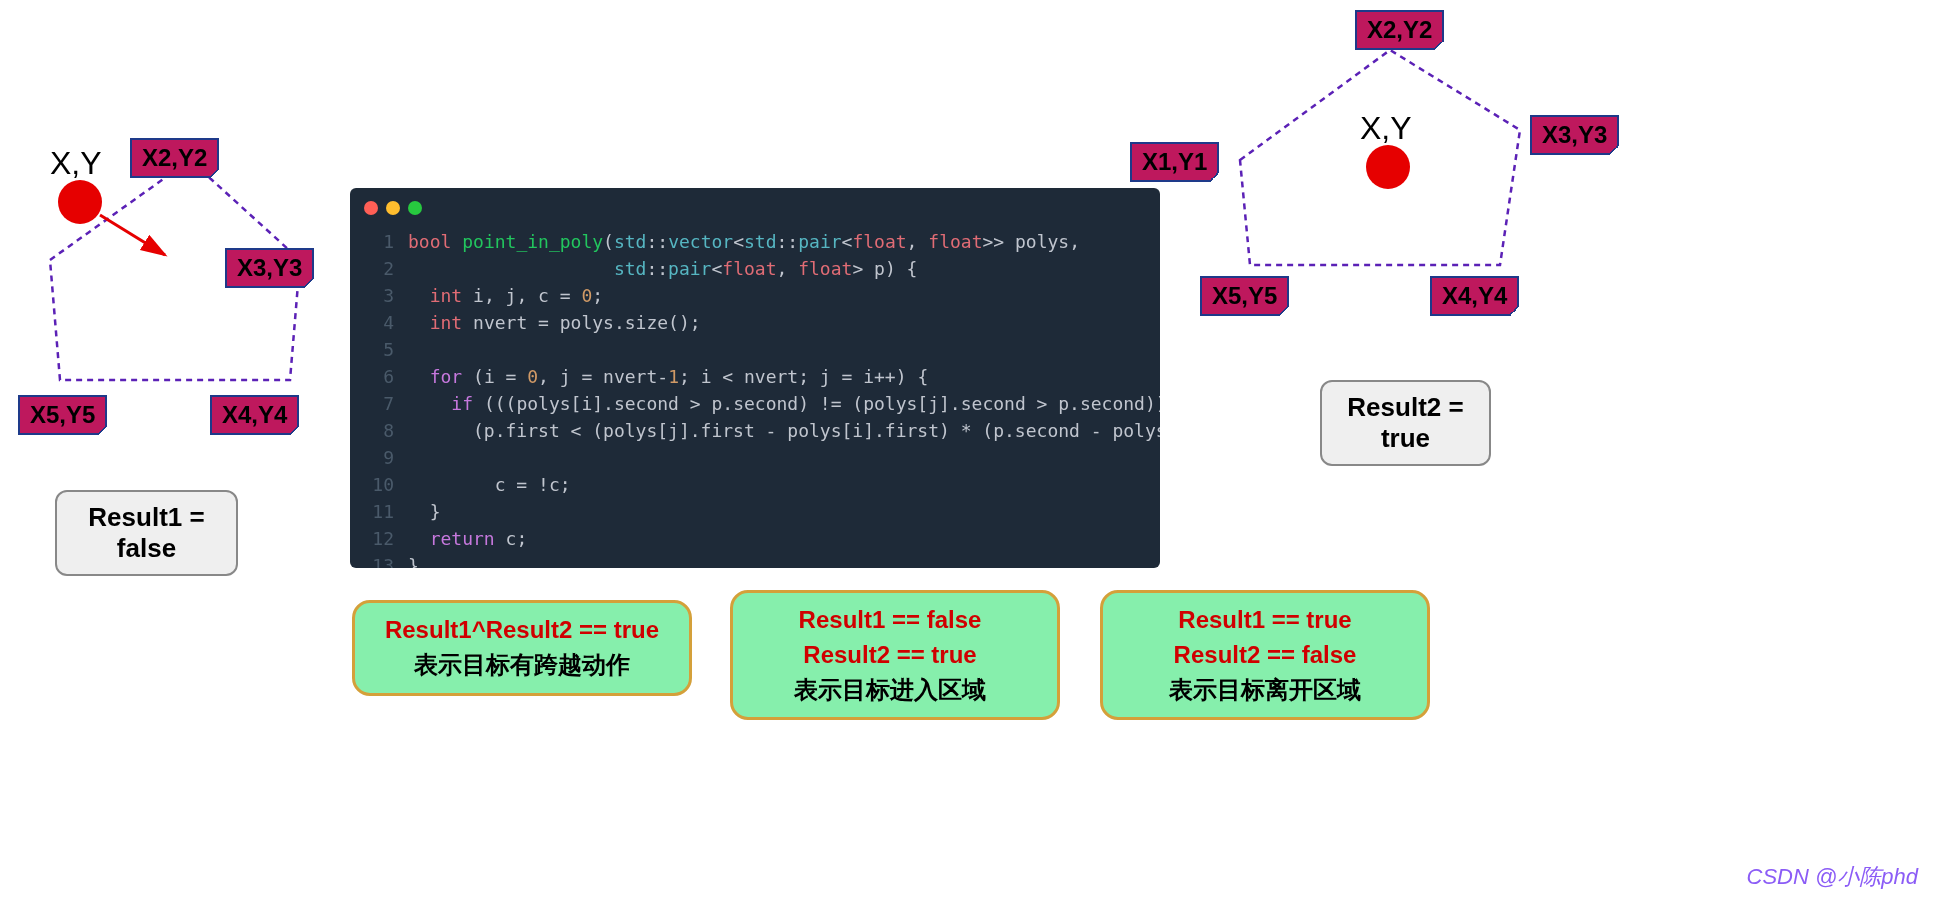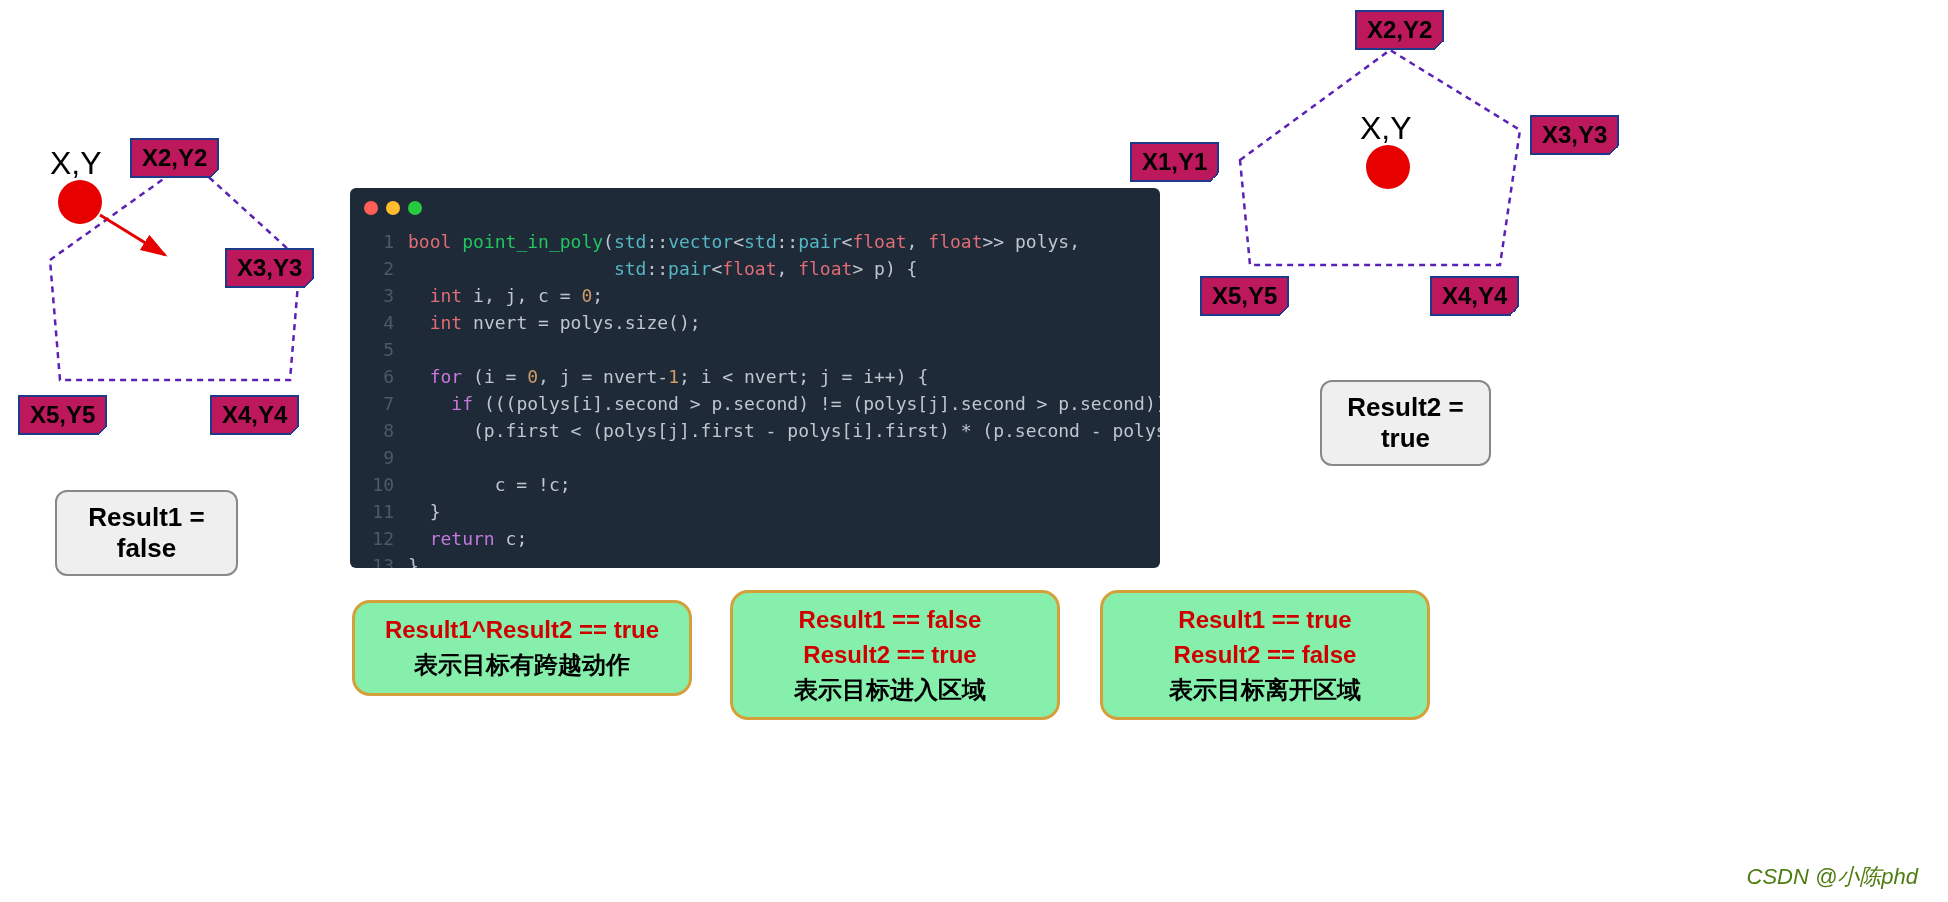--- a/index.html
+++ b/index.html
@@ -92,21 +92,21 @@
     }
     .red-text { color: #d00000; }
     .black-text { color: #000; }
     
     .polygon-svg { position: absolute; }
     
     .watermark {
       position: absolute;
       right: 30px;
       bottom: 10px;
-      color: #4d7c0f;
+      color: #8b5cf6;
       font-size: 22px;
       font-style: italic;
       text-align: center;
     }
     
     .arrow-svg { position:absolute; }
   </style>
 </head>
 <body>
 

